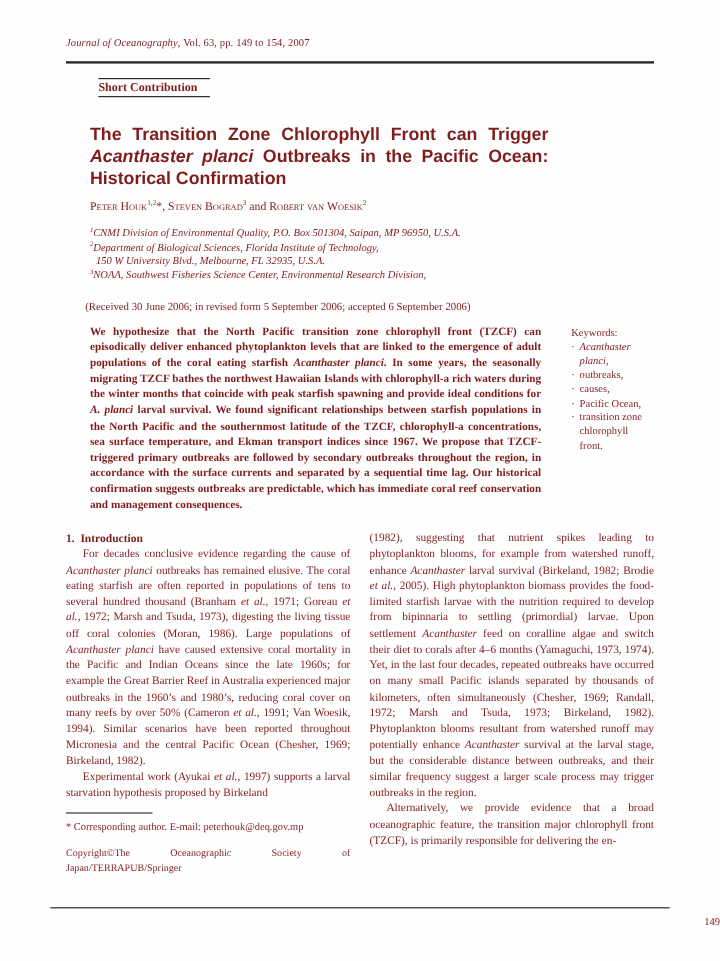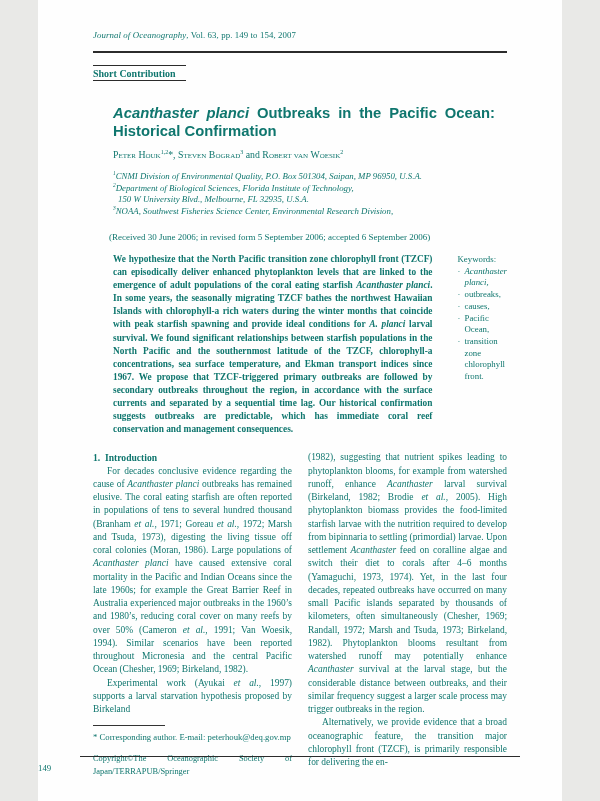--- a/index.html
+++ b/index.html
@@ -1,31 +1,31 @@
 <!DOCTYPE html>
 <html><head>
 <meta charset="utf-8">
 <style>
   html,body{margin:0;padding:0;background:#e9e9e7;}
   .page{
-    width:524px;height:801px;background:#fefefe;margin:0 auto;
-    font-family:"Liberation Serif", serif;color:#0f766e;
+    width:600px;height:801px;background:#fefefe;margin:0 auto;
+    font-family:"Liberation Serif", serif;color:#7f1d1d;
     box-sizing:border-box;padding:30px 55px 0 55px;position:relative;
     overflow:hidden;
   }
   .it{font-style:italic;}
   .sc{font-variant:small-caps;text-align:center;}
   sup{font-size:0.62em;vertical-align:super;line-height:0;}
 
   .journal-line{font-size:8.8px;letter-spacing:0.1px;}
   .rule-thick{border-top:2.4px solid #2b2b2b;margin-top:11px;}
   .section-label{
     display:inline-block;margin-top:12px;
     border-top:1.2px solid #2b2b2b;border-bottom:1.2px solid #2b2b2b;
-    font-weight:bold;font-size:10px;padding:1.5px 10px 1.5px 0;
+    font-weight:bold;font-size:10px;padding:1.5px 10px 1.5px 0;margin-left:27px;
   }
   .article-title{margin:23px 0 0 20px;width:382px;
     font-family:"Liberation Sans", sans-serif;font-weight:bold;
     font-size:14.8px;line-height:18px;}
   .tl-just{text-align:justify;text-align-last:justify;}
   .authors-line{margin:9px 0 0 20px;font-size:9.8px;}
   .affiliations{margin:11px 0 0 20px;font-size:8.8px;line-height:11.5px;font-style:italic;}
   .aff-line.cont{padding-left:5px;}
   .received-line{margin:15px 0 0 16px;font-size:9px;}
   .abstract-row{display:flex;margin:11px 0 0 20px;gap:25px;}
@@ -36,36 +36,37 @@
   .body-cols{display:flex;gap:16px;margin-top:15px;}
   .col{width:237px;font-size:9.45px;line-height:13.25px;text-align:justify;}
   .section-heading{font-weight:bold;font-size:9.6px;margin:0 0 2px 0;white-space:pre-wrap;text-align:left;}
   .col p{margin:0;}
   .col p.indent{text-indent:14px;}
   .footnote{margin-top:9px;}
   .fn-rule{width:72px;border-top:1px solid #333;margin-bottom:5px;}
   .fn-line{font-size:8.7px;}
   .copyright-line{font-size:8.4px;margin-top:7px;}
   .bottom-rule{position:absolute;left:42px;right:42px;bottom:44px;border-top:1.3px solid #2b2b2b;}
-  .page-number{position:absolute;left:0;right:0;bottom:28px;text-align:left;font-size:8.8px;}
+  .page-number{position:absolute;left:0;right:0;bottom:28px;text-align:right;font-size:8.8px;}
 </style>
 </head>
 <body>
 
 <div class="page">
 
   <div class="journal-line"><span class="it">Journal of Oceanography</span><span>, Vol. 63, pp. 149 to 154, 2007</span></div>
 
   <div class="rule-thick"></div>
 
   <div>
     <span class="section-label">Short Contribution</span>
   </div>
 
   <div class="article-title">
+    <div class="tl-just"><span>The Transition Zone Chlorophyll Front can Trigger</span></div>
     <div class="tl-just"><span class="it">Acanthaster planci</span><span> Outbreaks in the Pacific Ocean:</span></div>
     <div><span>Historical Confirmation</span></div>
   </div>
 
   <div class="authors-line"><span class="sc">Peter Houk</span><sup>1,2</sup><span>*, </span><span class="sc">Steven Bograd</span><sup>3</sup><span> and </span><span class="sc">Robert van Woesik</span><sup>2</sup></div>
 
   <div class="affiliations">
     <div class="aff-line"><sup>1</sup><span>CNMI Division of Environmental Quality, P.O. Box 501304, Saipan, MP 96950, U.S.A.</span></div>
     <div class="aff-line"><sup>2</sup><span>Department of Biological Sciences, Florida Institute of Technology,</span></div>
     <div class="aff-line cont"><span>150 W University Blvd., Melbourne, FL 32935, U.S.A.</span></div>

